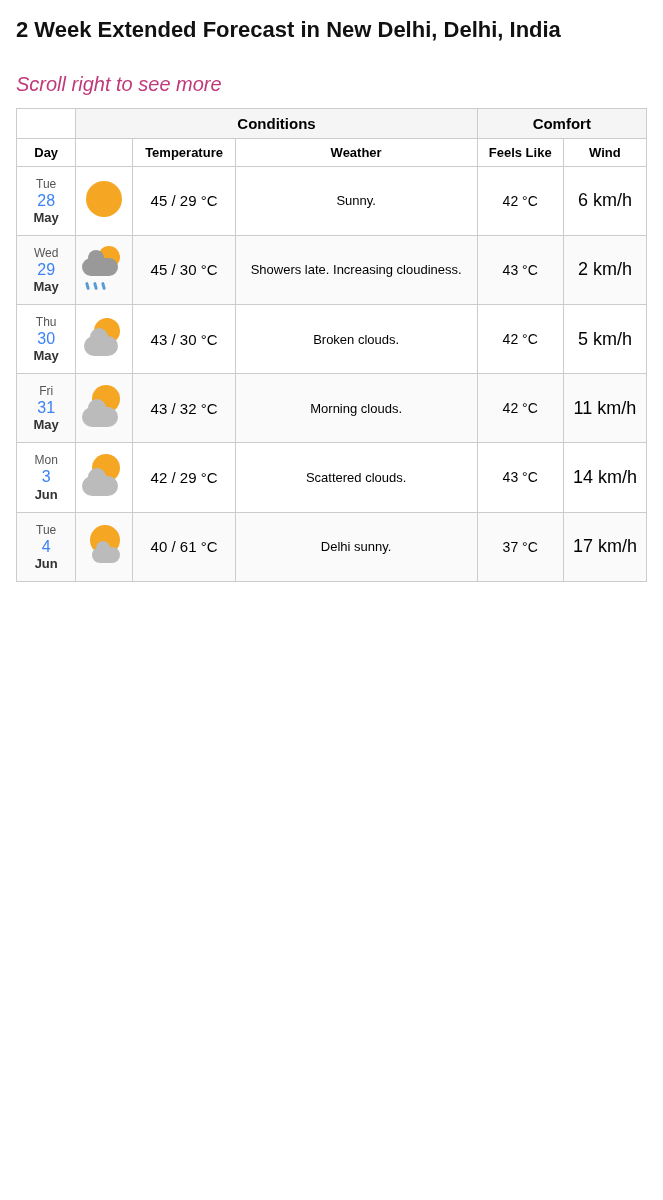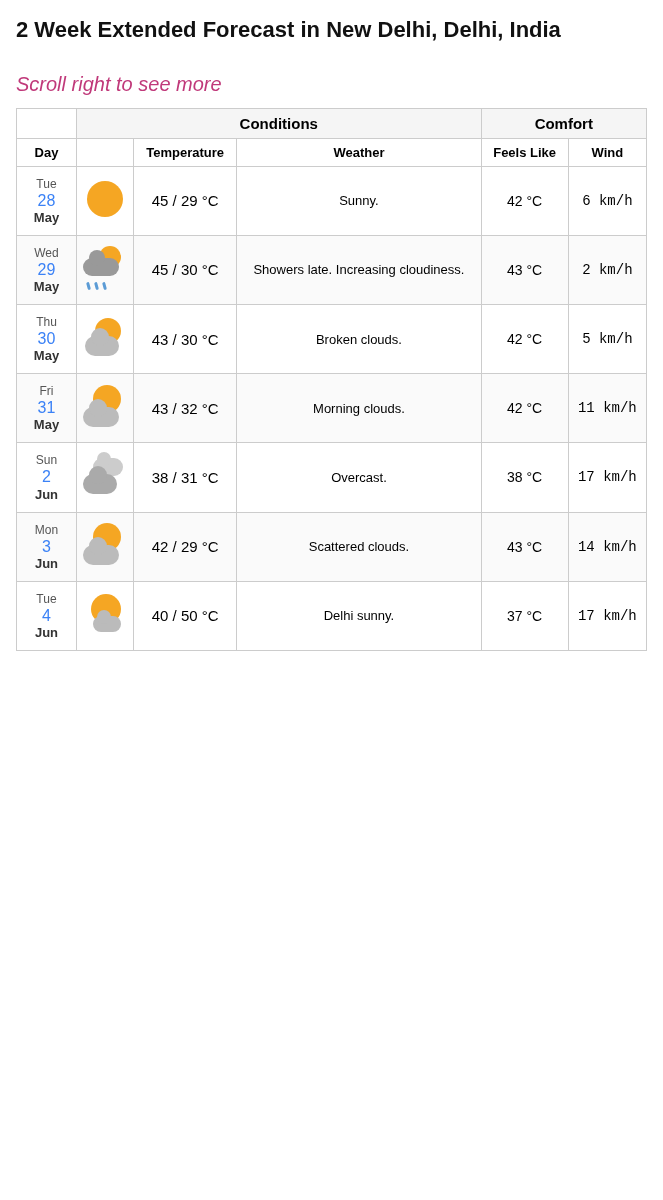--- a/index.html
+++ b/index.html
@@ -262,23 +262,22 @@
     .weather-desc {
       font-size: 13px;
       text-align: left;
       padding-left: 8px;
     }
     .feels-like {
       font-size: 14px;
       white-space: nowrap;
     }
     .wind-cell {
-      font-size: 14px;
+      font-size: 18px;
       white-space: nowrap;
-      font-family: Liberation Mono, monospace;
     }
     .data-row:nth-child(even) td {
       background: #fafafa;
     }
     .data-row td {
       padding: 10px 6px;
     }
     .conditions-header {
       border-right: 2px solid #aaa;
     }
@@ -353,48 +352,36 @@
           <div class="month">May</div>
         </td>
         <td class="icon-cell"><div class="weather-icon icon-morning"><div class="sun"></div><div class="cloud"></div></div></td>
         <td class="temp-cell">43 / 32 °C</td>
         <td class="weather-desc">Morning clouds.</td>
         <td class="feels-like">42 °C</td>
         <td class="wind-cell">11 km/h</td>
       </tr>
       <tr class="data-row">
         <td class="day-cell">
-          <div class="day-name">Sun</div>
-          <div class="day-num">2</div>
-          <div class="month">Jun</div>
-        </td>
-        <td class="icon-cell"><div class="weather-icon icon-cloudy"><div class="cloud-back"></div><div class="cloud-front"></div></div></td>
-        <td class="temp-cell">38 / 31 °C</td>
-        <td class="weather-desc">Overcast.</td>
-        <td class="feels-like">38 °C</td>
-        <td class="wind-cell">17 km/h</td>
-      </tr>
-      <tr class="data-row">
-        <td class="day-cell">
           <div class="day-name">Mon</div>
           <div class="day-num">3</div>
           <div class="month">Jun</div>
         </td>
         <td class="icon-cell"><div class="weather-icon icon-morning"><div class="sun"></div><div class="cloud"></div></div></td>
         <td class="temp-cell">42 / 29 °C</td>
         <td class="weather-desc">Scattered clouds.</td>
         <td class="feels-like">43 °C</td>
         <td class="wind-cell">14 km/h</td>
       </tr>
       <tr class="data-row">
         <td class="day-cell">
           <div class="day-name">Tue</div>
           <div class="day-num">4</div>
           <div class="month">Jun</div>
         </td>
         <td class="icon-cell"><div class="weather-icon icon-mostly-sunny"><div class="sun"></div><div class="cloud"></div></div></td>
-        <td class="temp-cell">40 / 50 °C</td>
+        <td class="temp-cell">40 / 61 °C</td>
         <td class="weather-desc">Delhi sunny.</td>
         <td class="feels-like">37 °C</td>
         <td class="wind-cell">17 km/h</td>
       </tr>
     </tbody>
 </table>
 
 </body></html>

